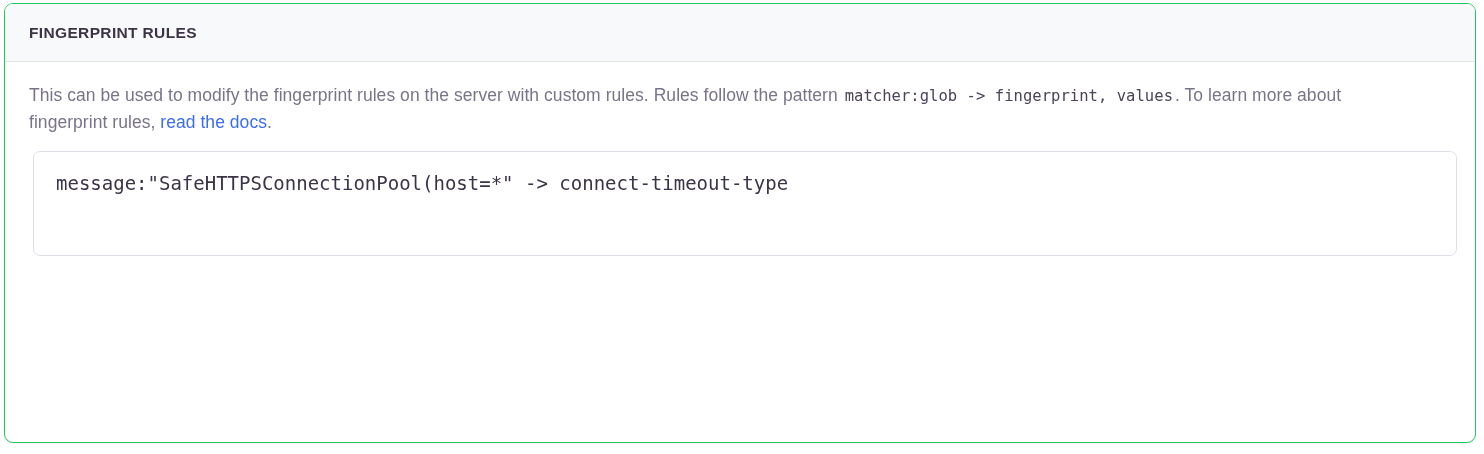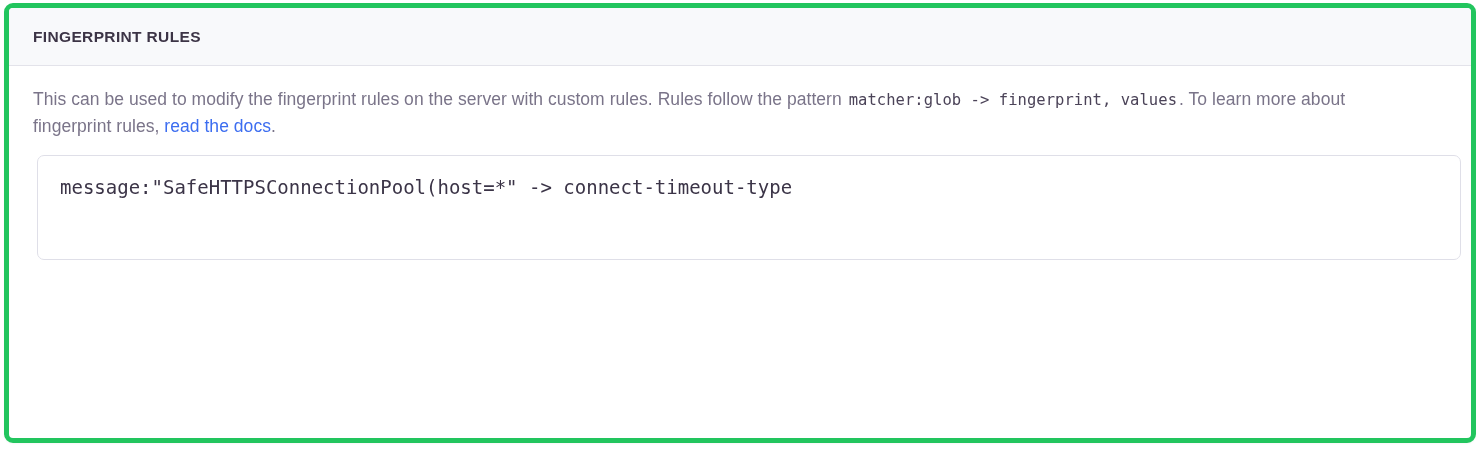--- a/index.html
+++ b/index.html
@@ -16,21 +16,21 @@
   }
 
   .panel {
     position: absolute;
     left: 4px;
     top: 3px;
     width: 1472px;
     height: 440px;
     box-sizing: border-box;
     background: #ffffff;
-    border: 5px solid #22c55e;
+    border: 1px solid #22c55e;
     border-radius: 9px;
     box-shadow: 0 1px 2px rgba(43, 34, 51, 0.04);
     overflow: hidden;
   }
 
   .panel-header {
     height: 58px;
     box-sizing: border-box;
     background: #f8f9fb;
     border-bottom: 1px solid #e3e3ea;

